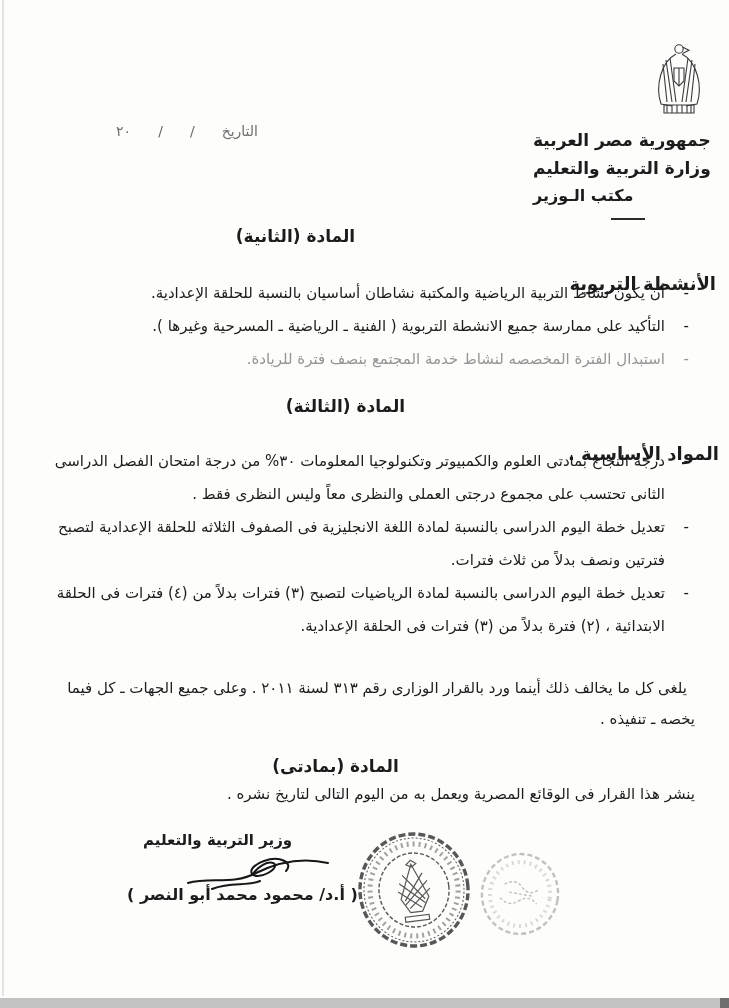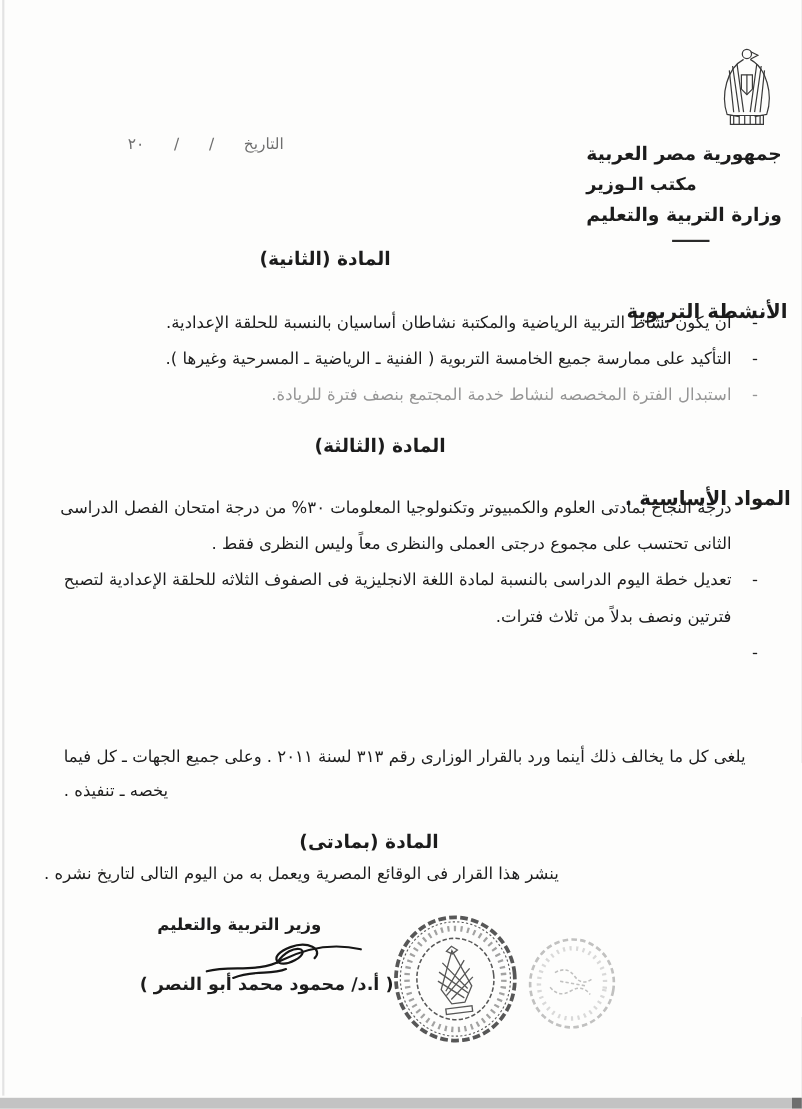--- a/index.html
+++ b/index.html
@@ -35,21 +35,21 @@
   .s2{top:248px;right:13px;}
   .s3{top:418px;right:10px;}
 
   .bullets{position:absolute;right:38px;left:38px;font-size:15px;}
   .b2{top:277px;}
   .b3{top:445px;}
   .bullet{position:relative;padding-right:26px;line-height:33px;text-align:right;}
   .bullet .dash{position:absolute;right:2px;top:0;}
   .bullet.faint{color:#959595;}
 
-  .article-body{position:absolute;font-size:15px;line-height:31px;text-align:left;}
+  .article-body{position:absolute;font-size:15px;line-height:31px;text-align:right;}
   .p4{top:673px;right:34px;left:58px;text-indent:8px;}
   .p5{top:779px;right:28px;left:40px;text-indent:6px;}
 
   .sig-title{position:absolute;left:143px;top:831px;font-weight:bold;font-size:15px;white-space:nowrap;}
   .sig-scribble{position:absolute;left:182px;top:847px;width:152px;height:50px;}
   .sig-name{position:absolute;left:127px;top:885px;font-weight:bold;font-size:16px;white-space:nowrap;}
 
   .stamp1{position:absolute;left:356px;top:830px;width:116px;height:120px;opacity:.8;transform:rotate(-7deg);}
   .stamp2{position:absolute;left:479px;top:851px;width:82px;height:86px;opacity:.32;transform:rotate(10deg);}
 </style>
@@ -69,62 +69,63 @@
       <path d="M22 26 h10 v13 l-5 5 -5 -5 z"></path>
       <path d="M27 26 v18"></path>
       <path d="M11 22 L15 60 M14 18 L20 60 M18 16 L24 60 M36 16 L30 60 M40 18 L34 60 M43 22 L39 60"></path>
       <path d="M12 63 h30 v8 h-30 z"></path>
       <path d="M15 63 v8 M20 63 v8 M25 63 v8 M30 63 v8 M35 63 v8 M39 63 v8"></path>
     </g>
   </svg>
 
   <div class="header-block">
     <div class="h-line">جمهورية مصر العربية</div>
+    <div class="h-line">وزارة التربية والتعليم</div>
     <div class="h-line h-office">مكتب الـوزير</div>
-    <div class="h-line">وزارة التربية والتعليم</div>
     <div class="header-underline"></div>
   </div>
 
   <div class="date-line">
     <span>التاريخ</span>
     <span>/</span>
     <span>/</span>
     <span>٢٠</span>
   </div>
 
   <div class="article-title t2">المادة (الثانية)</div>
   <div class="section-heading s2">الأنشطة التربوية</div>
   <div class="bullets b2">
     <div class="bullet">
       <span class="dash">-</span>
       <span>أن يكون نشاط التربية الرياضية والمكتبة نشاطان أساسيان بالنسبة للحلقة الإعدادية.</span>
     </div>
     <div class="bullet">
       <span class="dash">-</span>
-      <span>التأكيد على ممارسة جميع الخامسة التربوية ( الفنية ـ الرياضية ـ المسرحية وغيرها ).</span>
+      <span>التأكيد على ممارسة جميع الانشطة التربوية ( الفنية ـ الرياضية ـ المسرحية وغيرها ).</span>
     </div>
     <div class="bullet faint">
       <span class="dash">-</span>
       <span>استبدال الفترة المخصصه لنشاط خدمة المجتمع بنصف فترة للريادة.</span>
     </div>
   </div>
 
   <div class="article-title t3">المادة (الثالثة)</div>
   <div class="section-heading s3">المواد الأساسية .</div>
   <div class="bullets b3">
     <div class="bullet">
       <span class="dash">-</span>
       <span>درجة النجاح بمادتى العلوم والكمبيوتر وتكنولوجيا المعلومات ٣٠% من درجة امتحان الفصل الدراسى الثانى تحتسب على مجموع درجتى العملى والنظرى معاً وليس النظرى فقط .</span>
     </div>
     <div class="bullet">
       <span class="dash">-</span>
       <span>تعديل خطة اليوم الدراسى بالنسبة لمادة اللغة الانجليزية فى الصفوف الثلاثه للحلقة الإعدادية لتصبح فترتين ونصف بدلاً من ثلاث فترات.</span>
     </div>
     <div class="bullet">
       <span class="dash">-</span>
+      <span>تعديل خطة اليوم الدراسى بالنسبة لمادة الرياضيات لتصبح (٣) فترات بدلاً من (٤) فترات فى الحلقة الابتدائية ، (٢) فترة بدلاً من (٣) فترات فى الحلقة الإعدادية.</span>
     </div>
   </div>
 
   <div class="article-body p4">يلغى كل ما يخالف ذلك أينما ورد بالقرار الوزارى رقم ٣١٣ لسنة ٢٠١١ . وعلى جميع الجهات ـ كل فيما يخصه ـ تنفيذه .</div>
 
   <div class="article-title t5">المادة (بمادتى)</div>
   <div class="article-body p5">ينشر هذا القرار فى الوقائع المصرية ويعمل به من اليوم التالى لتاريخ نشره .</div>
 
   <div class="sig-title">وزير التربية والتعليم</div>
   <svg class="sig-scribble" viewBox="0 0 152 50">

